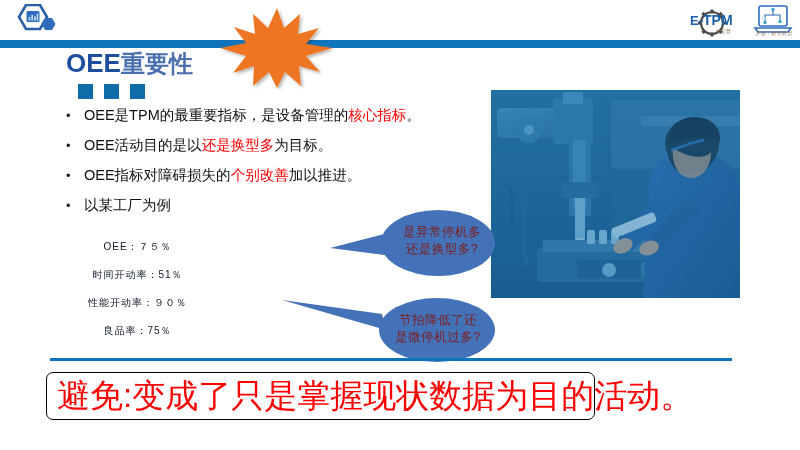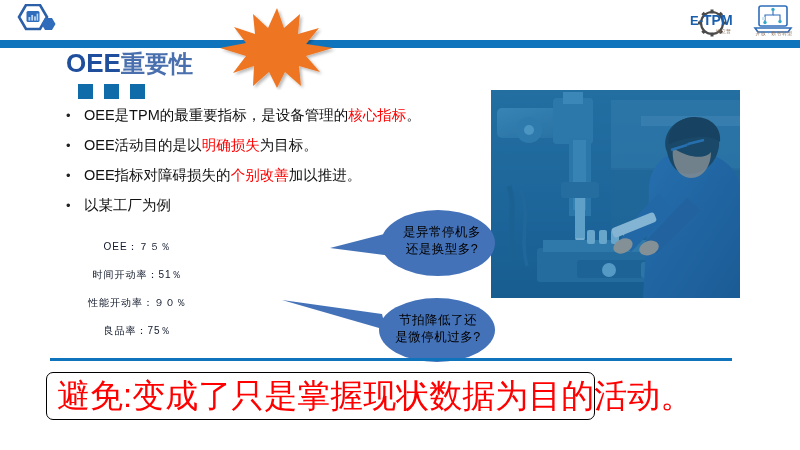--- a/index.html
+++ b/index.html
@@ -159,21 +159,21 @@
   }
   .photo svg { display: block; }
 
   
   .callout {
     position: absolute;
   }
   .callout svg { display: block; overflow: visible; }
   .callout-text {
     position: absolute;
-    color: #000000;
+    color: #7f1d1d;
     font-size: 12.5px;
     line-height: 17px;
     text-align: center;
     white-space: nowrap;
     letter-spacing: 0.5px;
   }
   #callout-1 { left: 330px; top: 208px; width: 165px; height: 72px; }
   #callout-1 .callout-text { left: 62px; top: 16px; width: 100px; }
   #callout-2 { left: 282px; top: 290px; width: 215px; height: 78px; }
   #callout-2 .callout-text { left: 102px; top: 22px; width: 108px; }
@@ -292,21 +292,21 @@
 
   <div class="bullets">
 
     <div class="bullet-row">
       <span class="bullet-dot">•</span>
       <span><span>OEE是TPM的最重要指标，是设备管理的</span><span class="red">核心指标</span><span>。</span></span>
     </div>
 
     <div class="bullet-row">
       <span class="bullet-dot">•</span>
-      <span><span>OEE活动目的是以</span><span class="red">明确损失</span><span>为目标。</span></span>
+      <span><span>OEE活动目的是以</span><span class="red">还是换型多</span><span>为目标。</span></span>
     </div>
 
     <div class="bullet-row">
       <span class="bullet-dot">•</span>
       <span><span>OEE指标对障碍损失的</span><span class="red">个别改善</span><span>加以推进。</span></span>
     </div>
 
     <div class="bullet-row">
       <span class="bullet-dot">•</span>
       <span>以某工厂为例</span>

